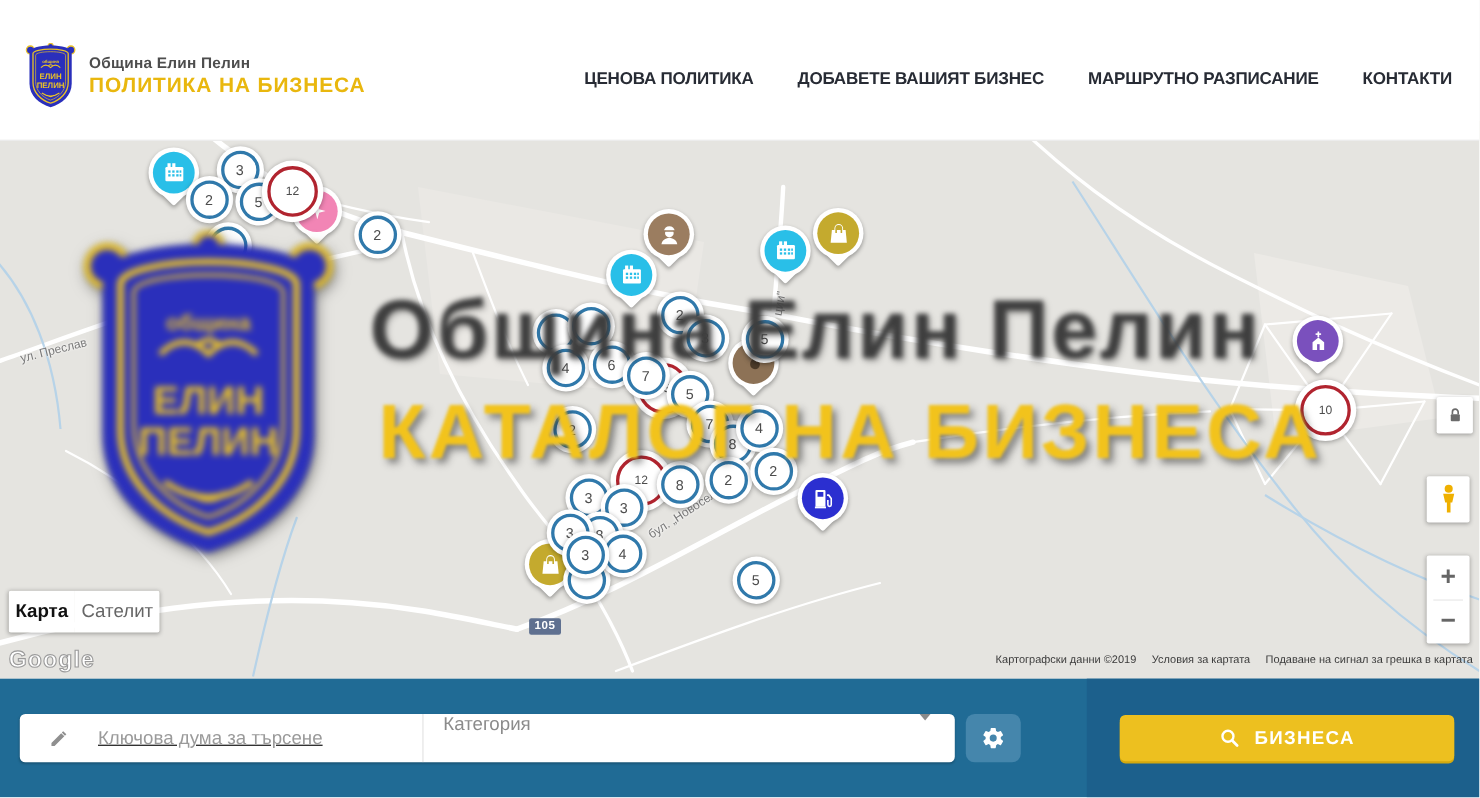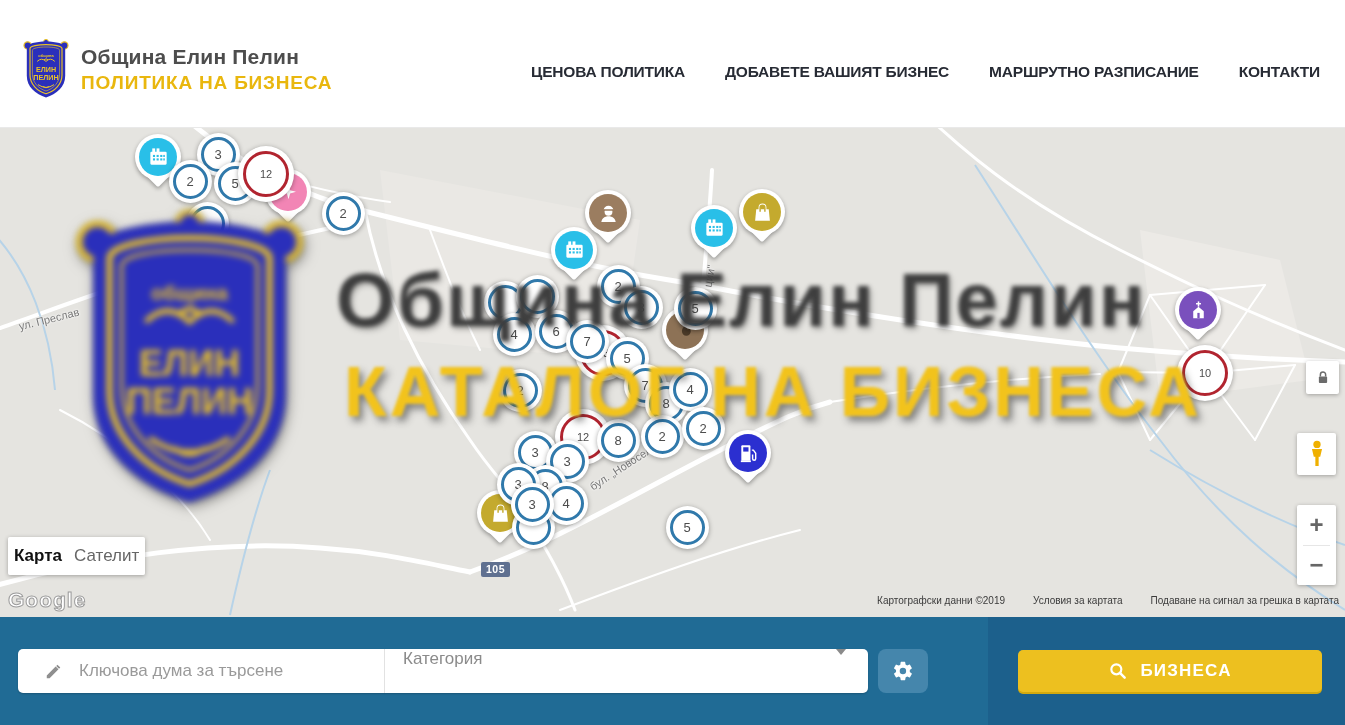--- a/index.html
+++ b/index.html
@@ -2,21 +2,21 @@
 <html><head>
 <meta charset="utf-8">
 <style>
   html,body{margin:0;padding:0;background:#fff;font-family:"Liberation Sans",sans-serif;}
   .page{position:relative;width:1345px;height:725px;overflow:hidden;background:#fff;}
 
   
   .hdr{position:absolute;top:17px;left:0;width:1345px;height:110px;background:#fff;border-bottom:1px solid #e9e9e9;z-index:10;}
   .brand{position:absolute;left:22px;top:22px;display:flex;align-items:center;gap:11px;cursor:pointer;}
   .crest-slot svg{display:block;}
-  .brand-title{font-size:21px;font-weight:bold;color:#4d4d4d;letter-spacing:.2px;}
+  .brand-title{font-size:14px;font-weight:bold;color:#4d4d4d;letter-spacing:.2px;}
   .brand-subtitle{font-size:19px;font-weight:bold;color:#e9b70e;letter-spacing:.8px;margin-top:3px;}
   .nav{position:absolute;right:25px;top:0;height:110px;display:flex;align-items:center;gap:40px;}
   .nav a{font-size:15.5px;font-weight:bold;color:#272b34;letter-spacing:-.2px;text-decoration:none;cursor:pointer;white-space:nowrap;}
 
   
   .map{position:absolute;top:110px;left:0;width:1345px;height:507px;background:#e5e4e0;overflow:hidden;cursor:grab;}
   .roads{position:absolute;left:0;top:0;z-index:0;}
   .street-label{position:absolute;font-size:11px;color:#797979;z-index:1;white-space:nowrap;
     text-shadow:0 0 2px #fff,0 0 3px #fff;}
   .road-badge{position:absolute;background:#5f7090;color:#fff;font-size:10.5px;font-weight:bold;
@@ -44,37 +44,37 @@
     letter-spacing:3px;filter:blur(1.6px);text-shadow:4px 5px 7px rgba(40,40,40,.55);white-space:nowrap;}
 
   
   .maptype{position:absolute;left:8px;top:427px;z-index:5;display:flex;border-radius:2px;overflow:hidden;
     box-shadow:0 1px 4px rgba(0,0,0,.3);}
   .maptype button{height:38px;padding:0 6px;border:none;background:#fff;font-size:17px;font-family:inherit;cursor:pointer;}
   .mt-map{font-weight:bold;color:#111;}
   .mt-sat{color:#666;border-left:1px solid #e8e8e8;}
   .glogo{position:absolute;left:8px;top:478px;z-index:5;font-size:21px;font-weight:bold;color:#fff;
     -webkit-text-stroke:1px #9a9a9a;letter-spacing:1px;cursor:pointer;}
-  .attrib{position:absolute;right:6px;top:485px;z-index:5;display:flex;gap:28px;font-size:10px;color:#3b3b3b;}
+  .attrib{position:absolute;right:6px;top:485px;z-index:5;display:flex;gap:14px;font-size:10px;color:#3b3b3b;}
   .attrib span,.attrib a{color:#3b3b3b;text-decoration:none;white-space:nowrap;}
   .sq-btn{position:absolute;background:#fff;border:none;box-shadow:0 1px 4px rgba(0,0,0,.3);border-radius:2px;
     z-index:5;cursor:pointer;display:flex;align-items:center;justify-content:center;padding:0;}
   .lockbtn{left:1306px;top:251px;width:33px;height:33px;}
   .pegman{left:1297px;top:323px;width:39px;height:42px;}
   .zoomctl{position:absolute;left:1297px;top:395px;width:39px;height:80px;background:#fff;border-radius:2px;
     box-shadow:0 1px 4px rgba(0,0,0,.3);z-index:5;display:flex;flex-direction:column;}
   .zoomctl button{flex:1;border:none;background:none;font-size:24px;font-weight:bold;color:#666;cursor:pointer;font-family:inherit;line-height:1;padding:0;}
   .zdiv{height:1px;background:#e6e6e6;margin:0 6px;}
 
   
   .searchbar{position:absolute;top:617px;left:0;width:1345px;height:108px;background:#206b95;z-index:10;}
   .search-right{position:absolute;right:0;top:0;width:357px;height:108px;background:#1c608c;}
   .sgroup{position:absolute;left:18px;top:32px;width:850px;height:44px;background:#fff;border-radius:5px;
     display:flex;overflow:hidden;box-shadow:0 1px 2px rgba(0,0,0,.2);}
-  .skey{width:340px;display:flex;align-items:center;padding-left:26px;gap:14px;}
+  .skey{width:340px;display:flex;align-items:center;padding-left:26px;gap:24px;text-decoration:underline;}
   .skey svg{flex:none;}
   .skey input{border:none;outline:none;font-size:17px;color:#555;width:225px;font-family:inherit;background:none;}
   .skey input::placeholder{color:#9a9a9a;}
   .ssel{flex:1;border-left:1px solid #e2e2e2;display:flex;align-items:flex-start;justify-content:space-between;
     padding:0 22px 0 18px;font-size:17px;color:#8b8b8b;cursor:pointer;}
   .caret{width:0;height:0;border-left:5.5px solid transparent;border-right:5.5px solid transparent;border-top:6.5px solid #8a8a8a;}
   .gearbtn{position:absolute;left:878px;top:32px;width:50px;height:44px;background:#4586ac;border:none;border-radius:8px;
     cursor:pointer;display:flex;align-items:center;justify-content:center;}
   .searchbtn{position:absolute;left:30px;top:33px;width:304px;height:42px;background:#edc01f;border:none;border-radius:5px;
     color:#fff;font-size:17px;font-weight:bold;letter-spacing:1.2px;display:flex;align-items:center;justify-content:center;

